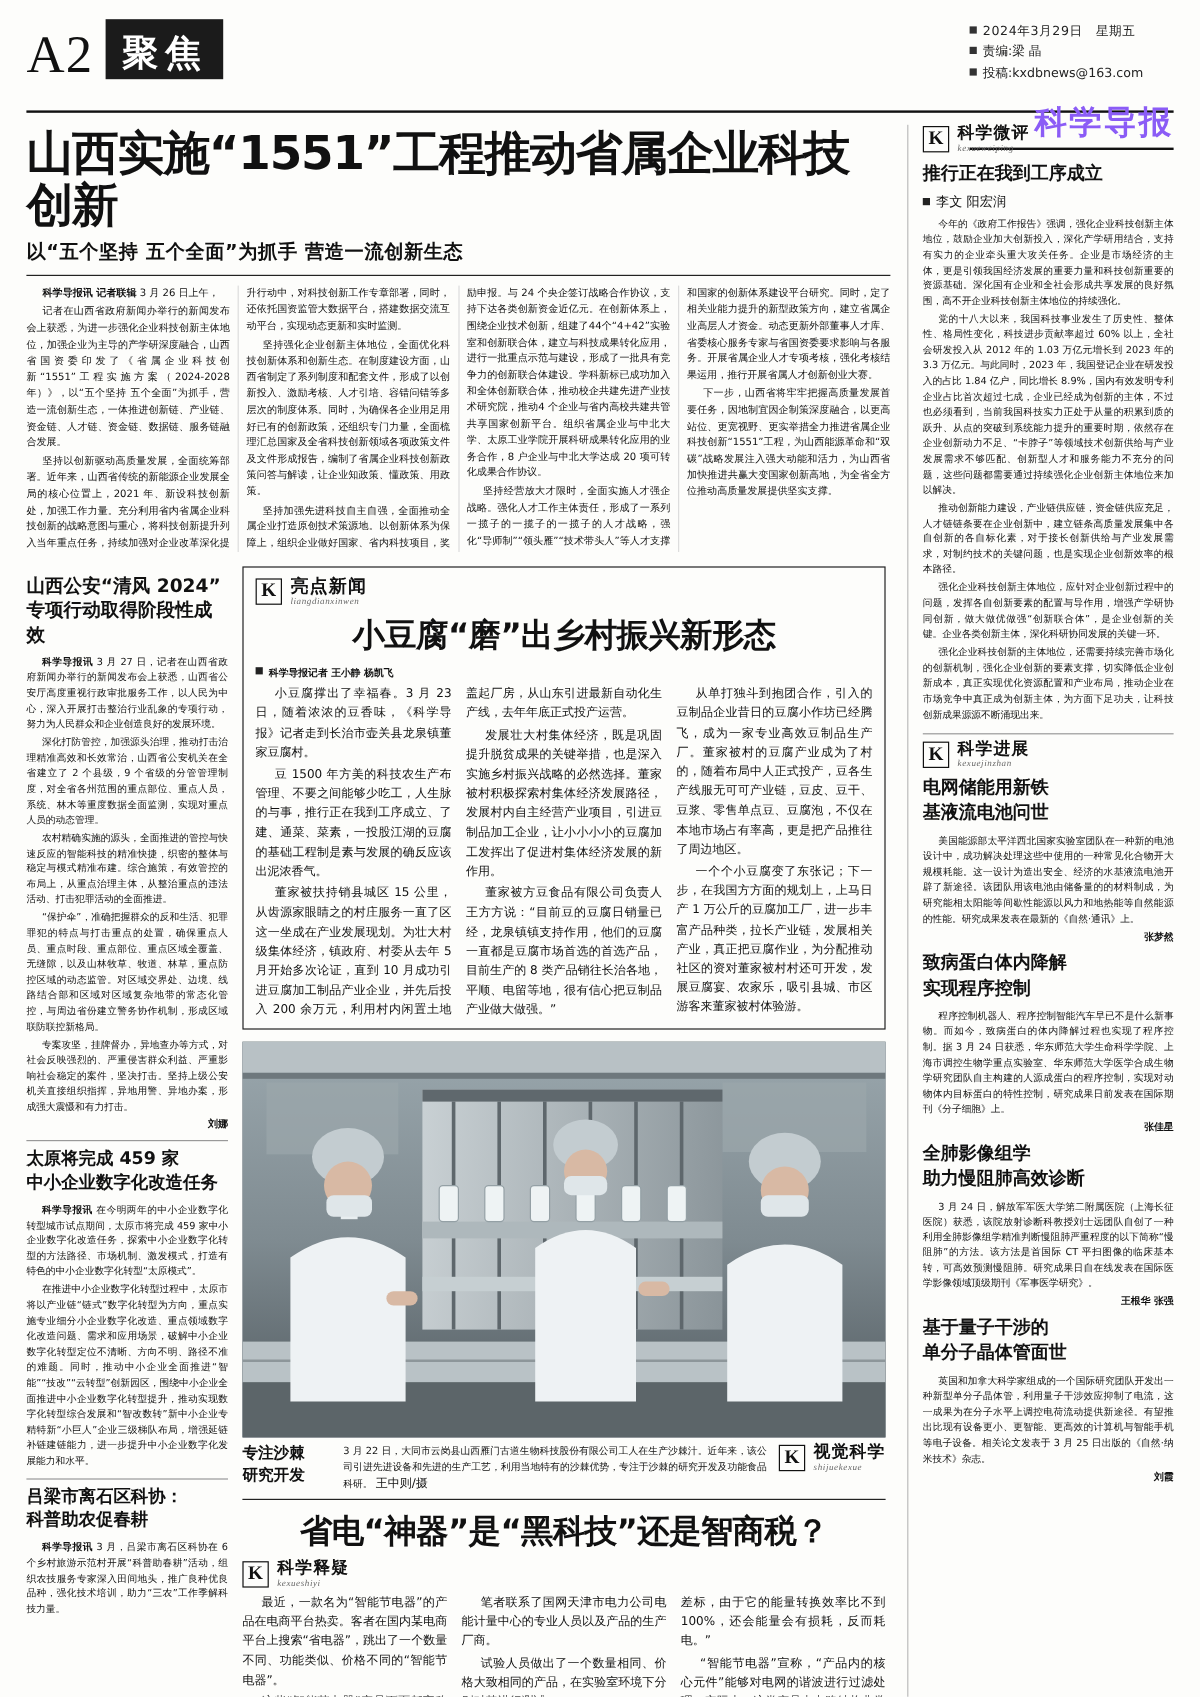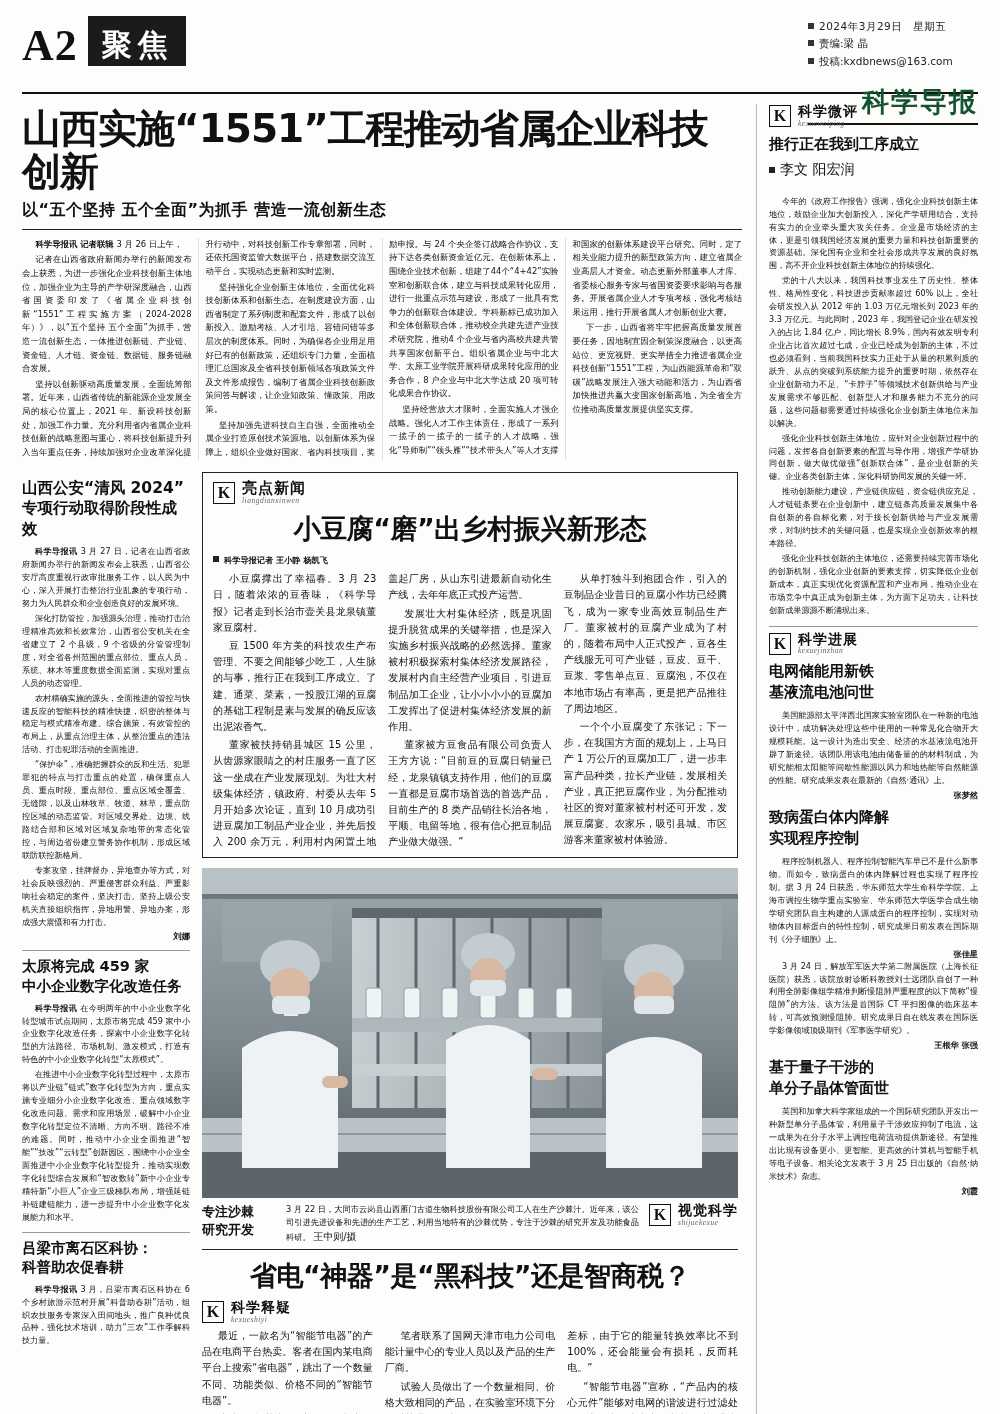--- a/index.html
+++ b/index.html
@@ -9,32 +9,32 @@
     background:#fdfdfb;
     font-family:"DejaVu Sans", sans-serif;
     color:#111;
     position:relative;
   }
   .page { position:relative; width:1000px; height:1414px; padding:18px 22px; }
 
   
   .masthead { display:flex; align-items:flex-start; justify-content:space-between; height:68px; }
   .mh-left { display:flex; align-items:flex-end; gap:10px; }
-  .page-no { font-family:"Liberation Serif", serif; font-size:44px; font-weight:bold; letter-spacing:1px; line-height:1; }
+  .page-no { font-family:"Liberation Serif", serif; font-size:44px; font-weight:normal; letter-spacing:1px; line-height:1; }
   .section-badge {
     background:#1b1b1b; color:#fff; font-size:30px; font-weight:bold; letter-spacing:6px;
     padding:14px 12px 6px 14px; font-family:"DejaVu Sans", sans-serif; line-height:1;
     position:relative; top:-2px;
   }
   .mh-right { text-align:left; font-size:10.5px; line-height:1.65; color:#222; }
   .mh-right .dateline { letter-spacing:0.5px; }
   .mh-right .sq { display:inline-block; width:6px; height:6px; background:#333; margin-right:5px; position:relative; top:-1px; }
   .paper-logo {
     font-family:"DejaVu Serif", serif; font-weight:bold; font-size:27px; letter-spacing:2px;
-    color:#14532d; text-align:right; margin-bottom:4px;
+    color:#8b5cf6; text-align:right; margin-bottom:4px;
     border-bottom:2px solid #111; padding-bottom:3px; width:170px; margin-left:auto;
   }
   .mh-right-wrap { display:flex; gap:14px; align-items:flex-start;flex-direction:column; }
 
   .rule-top { border-top:2px solid #111; margin:6px 0 0 0; }
 
   
   .body-grid { display:flex; gap:14px; margin-top:10px; }
   .col-main { width:720px; }
   .col-right { width:222px; border-left:1px solid #bbb; padding-left:12px; }
@@ -91,21 +91,21 @@
   .cap-txt { font-size:8.2px; line-height:1.6; flex:1; text-align:justify; }
   .cap-credit { font-size:10px; font-weight:normal; text-align:left; }
 
   
   .bottom-hl { font-size:27px; font-weight:bold; text-align:center; margin:8px 0 6px; letter-spacing:-0.5px; }
   .rule-b { border-top:1px solid #222; margin:4px 0 6px; }
 
   
   .rail-hl { font-size:15px; font-weight:bold; line-height:1.4; margin:6px 0 6px; }
   .rail-body { font-size:8.1px; line-height:1.6; text-align:justify; }
-  .rail-by { font-size:14px; margin:4px 0 16px; }
+  .rail-by { font-size:11px; margin:4px 0 4px; }
   .rail-sig { text-align:right; font-size:8.2px; font-weight:bold; margin-top:3px; }
   .rail-div { border-top:1px solid #999; margin:9px 0 5px; }
 </style>
 </head>
 <body>
 
 <div class="page">
 
   <div class="masthead">
     <div class="mh-left">
@@ -336,22 +336,22 @@
         <div class="ktext">
           <div class="cn">科学微评</div>
           <div class="py">kexueweiping</div>
         </div>
       </div>
       <div class="rail-hl">推行正在我到工序成立</div>
       <div class="rail-by"><span class="sqb"></span><span>李文 阳宏润</span></div>
       <div class="rail-body">
         <p class="tx">今年的《政府工作报告》强调，强化企业科技创新主体地位，鼓励企业加大创新投入，深化产学研用结合，支持有实力的企业牵头重大攻关任务。企业是市场经济的主体，更是引领我国经济发展的重要力量和科技创新重要的资源基础。深化国有企业和全社会形成共享发展的良好氛围，高不开企业科技创新主体地位的持续强化。</p>
         <p class="tx">党的十八大以来，我国科技事业发生了历史性、整体性、格局性变化，科技进步贡献率超过 60% 以上，全社会研发投入从 2012 年的 1.03 万亿元增长到 2023 年的 3.3 万亿元。与此同时，2023 年，我国登记企业在研发投入的占比 1.84 亿户，同比增长 8.9%，国内有效发明专利企业占比首次超过七成，企业已经成为创新的主体，不过也必须看到，当前我国科技实力正处于从量的积累到质的跃升、从点的突破到系统能力提升的重要时期，依然存在企业创新动力不足、“卡脖子”等领域技术创新供给与产业发展需求不够匹配、创新型人才和服务能力不充分的问题，这些问题都需要通过持续强化企业创新主体地位来加以解决。</p>
+        <p class="tx">推动创新能力建设，产业链供应链，资金链供应充足，人才链链条要在企业创新中，建立链条高质量发展集中各自创新的各自标化素，对于接长创新供给与产业发展需求，对制约技术的关键问题，也是实现企业创新效率的根本路径。</p>
         <p class="tx">强化企业科技创新主体地位，应针对企业创新过程中的问题，发挥各自创新要素的配置与导作用，增强产学研协同创新，做大做优做强“创新联合体”，是企业创新的关键。企业各类创新主体，深化科研协同发展的关键一环。</p>
-        <p class="tx">推动创新能力建设，产业链供应链，资金链供应充足，人才链链条要在企业创新中，建立链条高质量发展集中各自创新的各自标化素，对于接长创新供给与产业发展需求，对制约技术的关键问题，也是实现企业创新效率的根本路径。</p>
         <p class="tx">强化企业科技创新的主体地位，还需要持续完善市场化的创新机制，强化企业创新的要素支撑，切实降低企业创新成本，真正实现优化资源配置和产业布局，推动企业在市场竞争中真正成为创新主体，为方面下足功夫，让科技创新成果源源不断涌现出来。</p>
       </div>
 
       <div class="rail-div"></div>
 
       <div class="kbox">
         <div class="kmark">K</div>
         <div class="ktext">
           <div class="cn">科学进展</div>
           <div class="py">kexuejinzhan</div>
@@ -370,20 +370,22 @@
       <div>
         <div class="rail-hl" style="white-space:pre-line;">致病蛋白体内降解
 实现程序控制</div>
         <div class="rail-body">
             <p class="tx">程序控制机器人、程序控制智能汽车早已不是什么新事物。而如今，致病蛋白的体内降解过程也实现了程序控制。据 3 月 24 日获悉，华东师范大学生命科学学院、上海市调控生物学重点实验室、华东师范大学医学合成生物学研究团队自主构建的人源成蛋白的程序控制，实现对动物体内目标蛋白的特性控制，研究成果日前发表在国际期刊《分子细胞》上。</p>
           </div>
         <div class="rail-sig">张佳星</div>
       </div>
 
       <div>
+        <div class="rail-hl" style="white-space:pre-line;">全肺影像组学
+助力慢阻肺高效诊断</div>
         <div class="rail-body">
             <p class="tx">3 月 24 日，解放军军医大学第二附属医院（上海长征医院）获悉，该院放射诊断科教授刘士远团队自创了一种利用全肺影像组学精准判断慢阻肺严重程度的以下简称“慢阻肺”的方法。该方法是首国际 CT 平扫图像的临床基本转，可高效预测慢阻肺。研究成果日自在线发表在国际医学影像领域顶级期刊《军事医学研究》。</p>
           </div>
         <div class="rail-sig">王根华 张强</div>
       </div>
 
       <div>
         <div class="rail-hl" style="white-space:pre-line;">基于量子干涉的
 单分子晶体管面世</div>
         <div class="rail-body">

